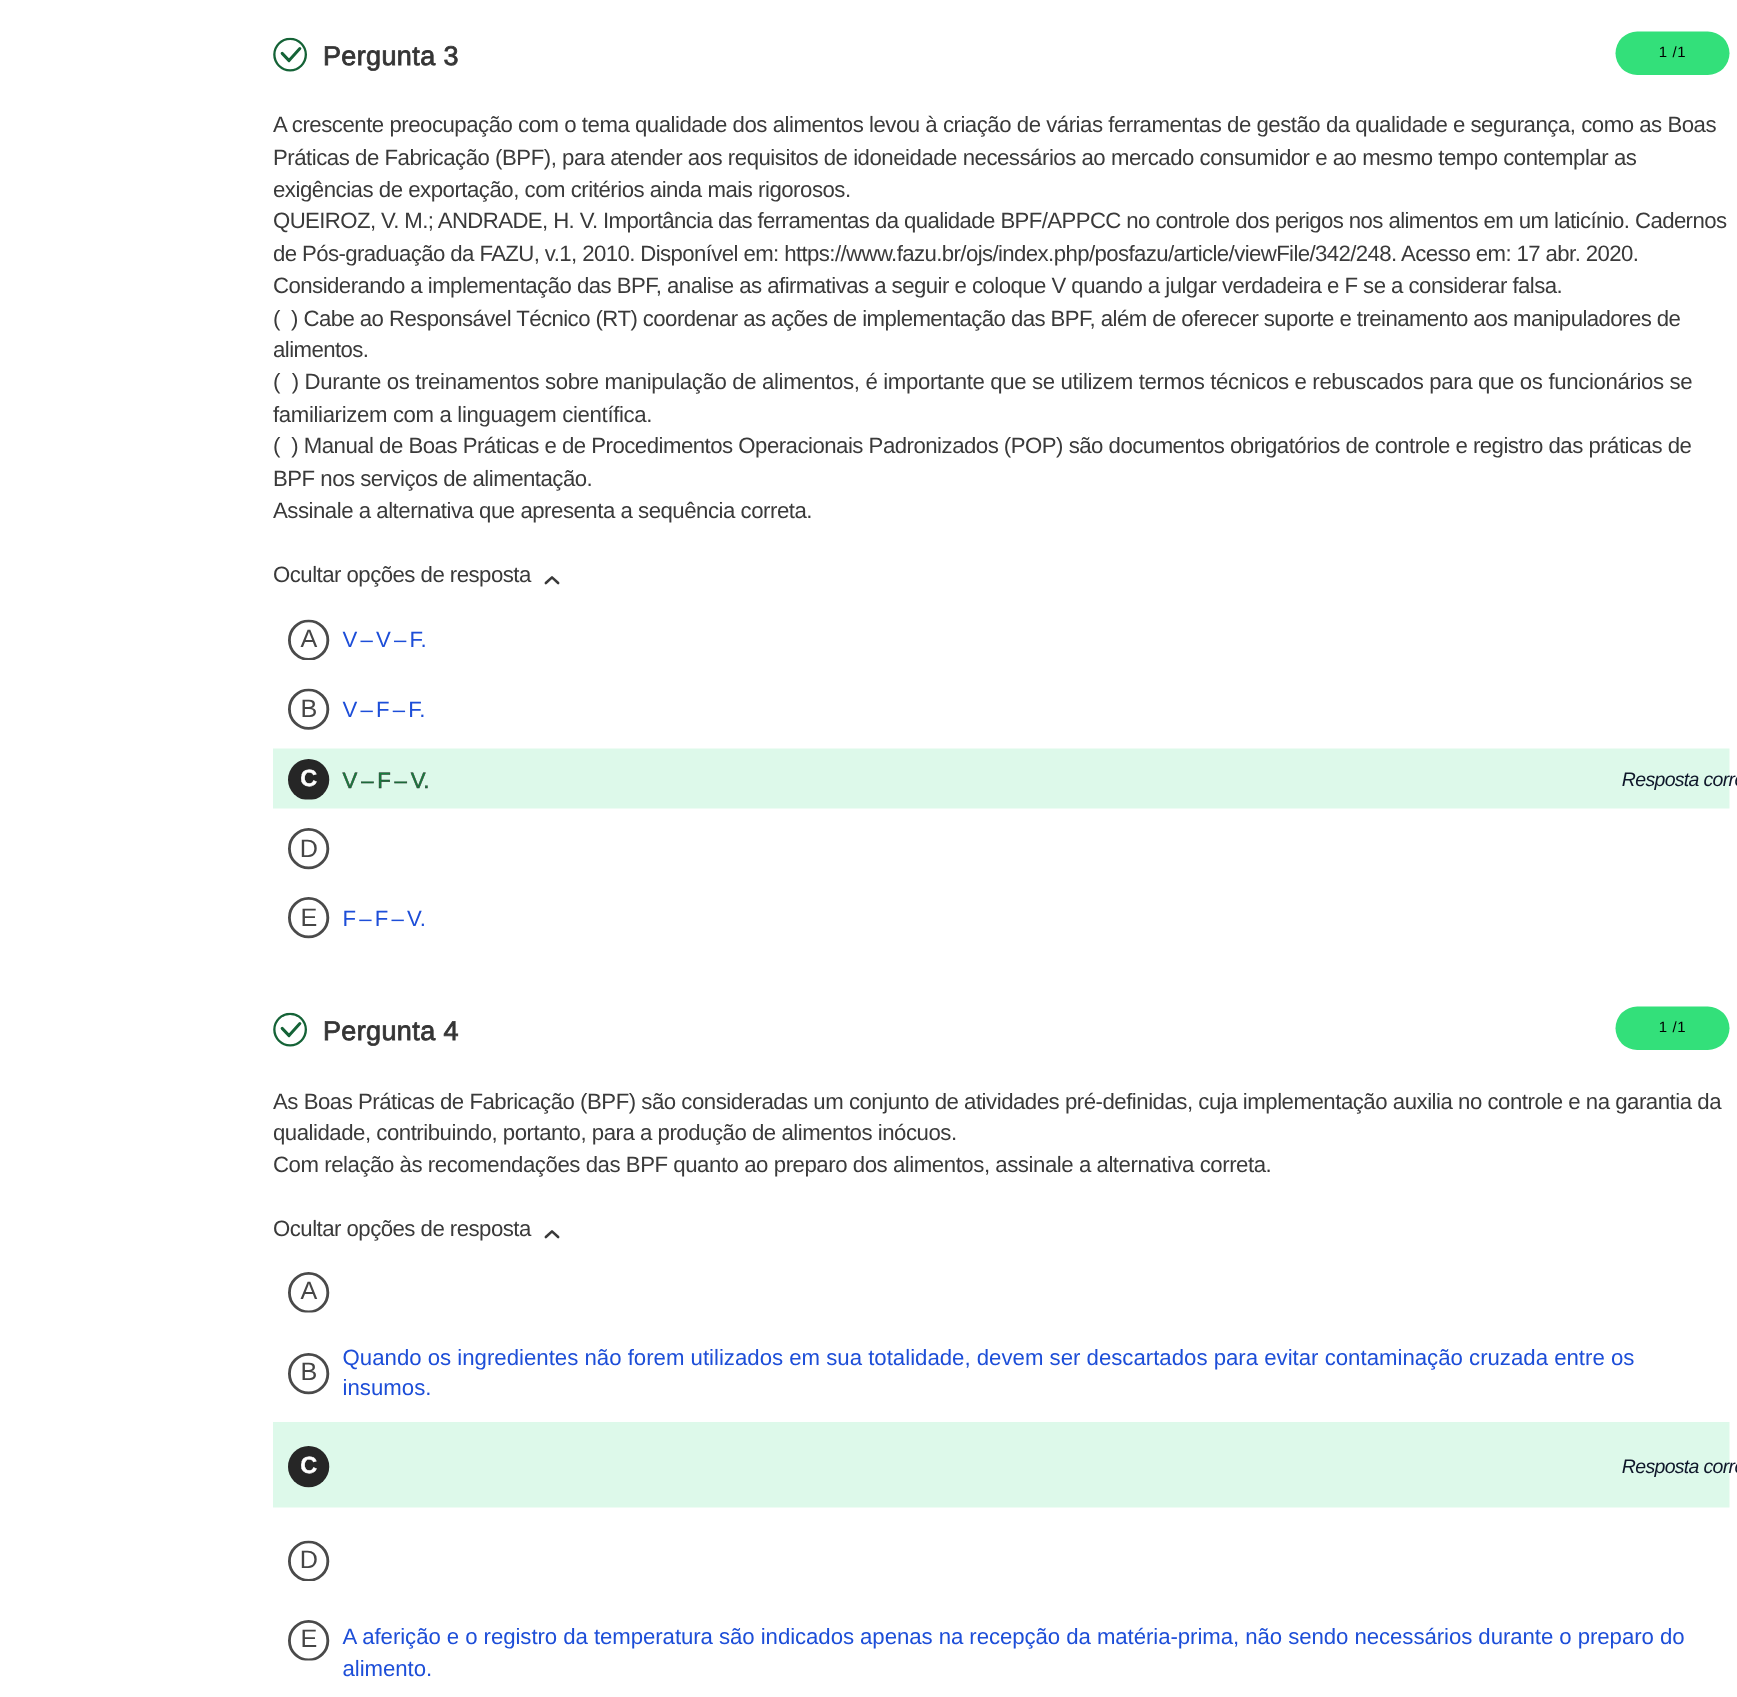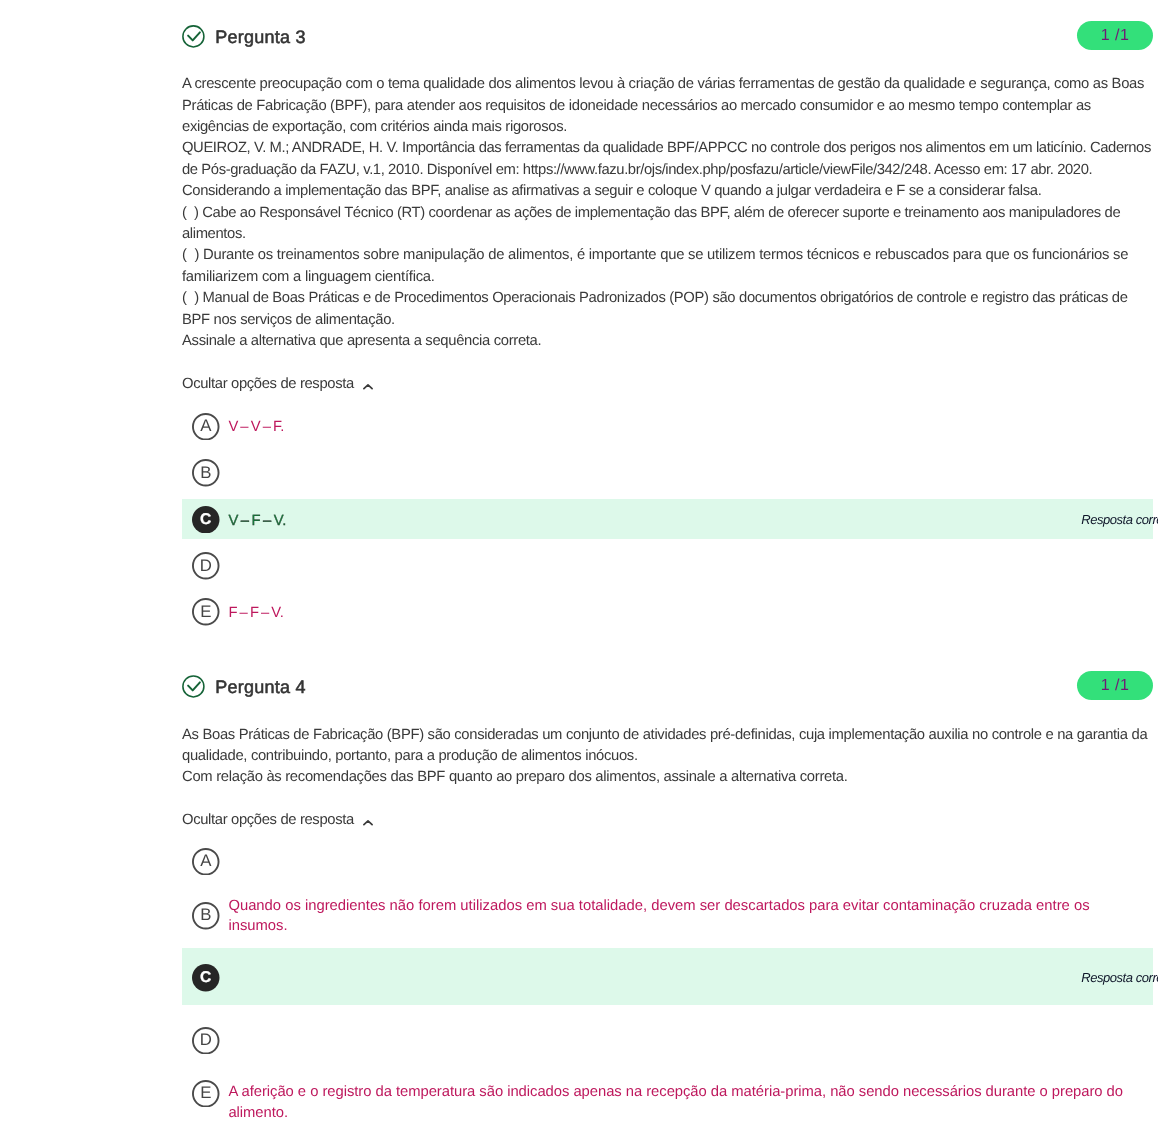--- a/index.html
+++ b/index.html
@@ -26,21 +26,21 @@
     letter-spacing:0.25px; white-space:nowrap;
   }
   .grade-pill {
     position:absolute; left:1077px; top:-4px;
     width:76px; height:29px;
     border-radius:15px;
     display:flex; align-items:center; justify-content:center;
     box-sizing:border-box;
   }
   .grade-pill span {
-    font-size:16px; font-weight:400; color:#701a75; letter-spacing:0.45px;
+    font-size:10px; font-weight:400; color:#000000; letter-spacing:0.45px;
   }
 
   
   .q-body {
     position:absolute; left:182px; width:1000px;
     font-size:14.8px; letter-spacing:-0.35px; line-height:21.4px; color:#3a3a3a;
     white-space:pre;
   }
   .q-body p { margin:0; }
 
@@ -63,21 +63,21 @@
     display:flex; align-items:center; justify-content:center;
     font-size:16.8px; line-height:1; font-weight:400; letter-spacing:-0.3px;
     padding-bottom:0px; box-sizing:border-box;
   }
   .opt.correct .opt-bullet {
     color:#ffffff; font-weight:700; font-size:15.6px;
     -webkit-text-stroke:0.3px #ffffff; letter-spacing:0;
   }
   .opt-text {
     position:absolute; left:228.4px; width:920px;
-    font-size:14.8px; letter-spacing:-0.35px; line-height:20.8px; color:#be185d;
+    font-size:14.8px; letter-spacing:-0.35px; line-height:20.8px; color:#1d4ed8;
     white-space:pre;
   }
   .opt-text.correct {
     font-weight:400; color:#15803d; letter-spacing:-0.02px;
     -webkit-text-stroke:0.32px #2e2e2e;
   }
   .opt-note {
     position:absolute; right:13px;
     font-size:13px; letter-spacing:-0.45px; font-style:italic; color:#0f172a;
     white-space:nowrap; line-height:18px;
@@ -120,20 +120,21 @@
         </svg></span>
       <span class="opt-bullet">A</span>
     </div>
     <div class="opt-text" style="top:416.6px;letter-spacing:-0.1px;word-spacing:-1.8px">V – V – F.</div>
     <div class="opt" style="top:457px">
       <span class="opt-ring"><svg viewBox="0 0 27.5 27.5" width="27.5" height="27.5">
           <circle cx="13.75" cy="13.75" r="12.8" fill="none" stroke="#4a4a4a" stroke-width="1.9"></circle>
         </svg></span>
       <span class="opt-bullet">B</span>
     </div>
+    <div class="opt-text" style="top:463.9px;letter-spacing:-0.1px;word-spacing:-1.8px">V – F – F.</div>
     <div class="opt-band" style="top:498.5px;height:40.799999999999955px"></div>
     <div class="opt correct" style="top:503.4px">
       <span class="opt-ring"><svg viewBox="0 0 27.5 27.5" width="27.5" height="27.5">
           <circle cx="13.75" cy="13.75" r="13.75" fill="#262626"></circle>
         </svg></span>
       <span class="opt-bullet">C</span>
     </div>
     <div class="opt-text correct" style="top:511.3px;letter-spacing:-0.1px;word-spacing:-1.4px">V – F – V.</div>
     <div class="opt-note" style="top:511.29999999999995px">Resposta correta</div>
     <div class="opt" style="top:550.1px">

